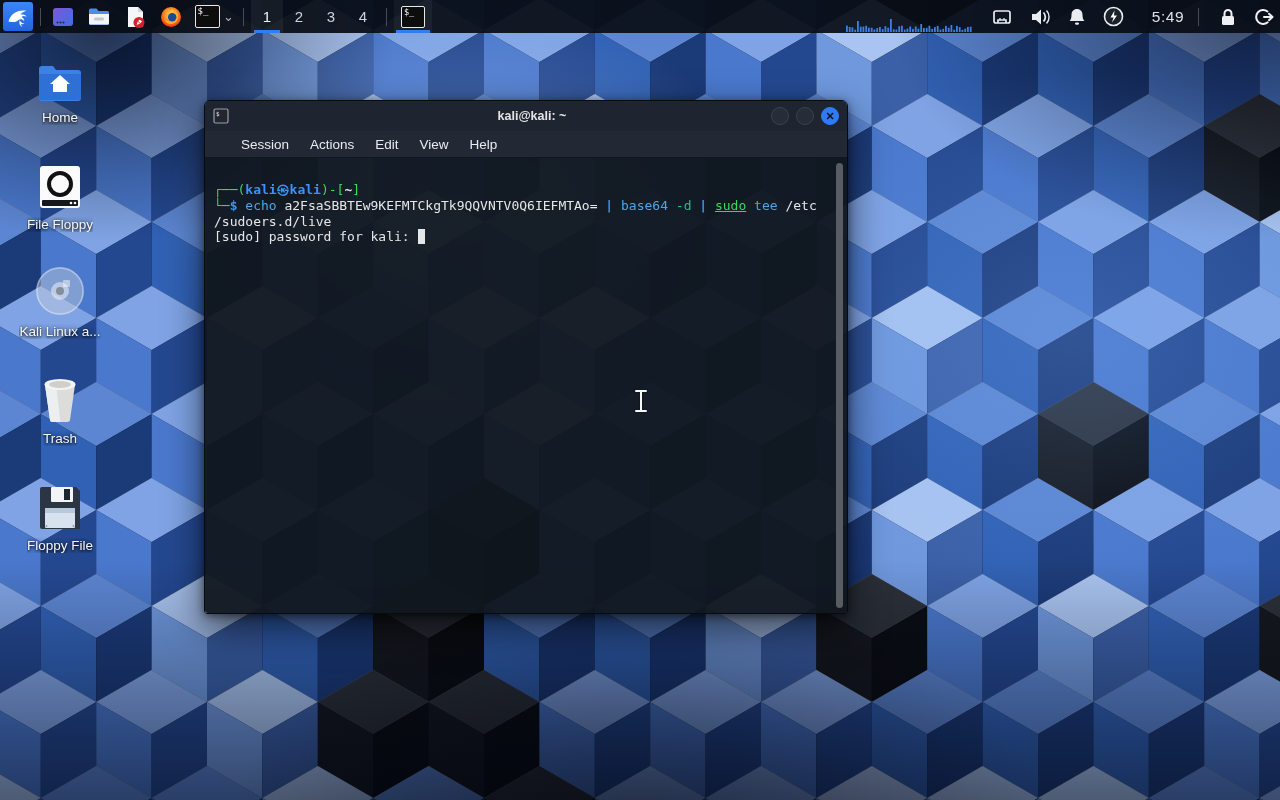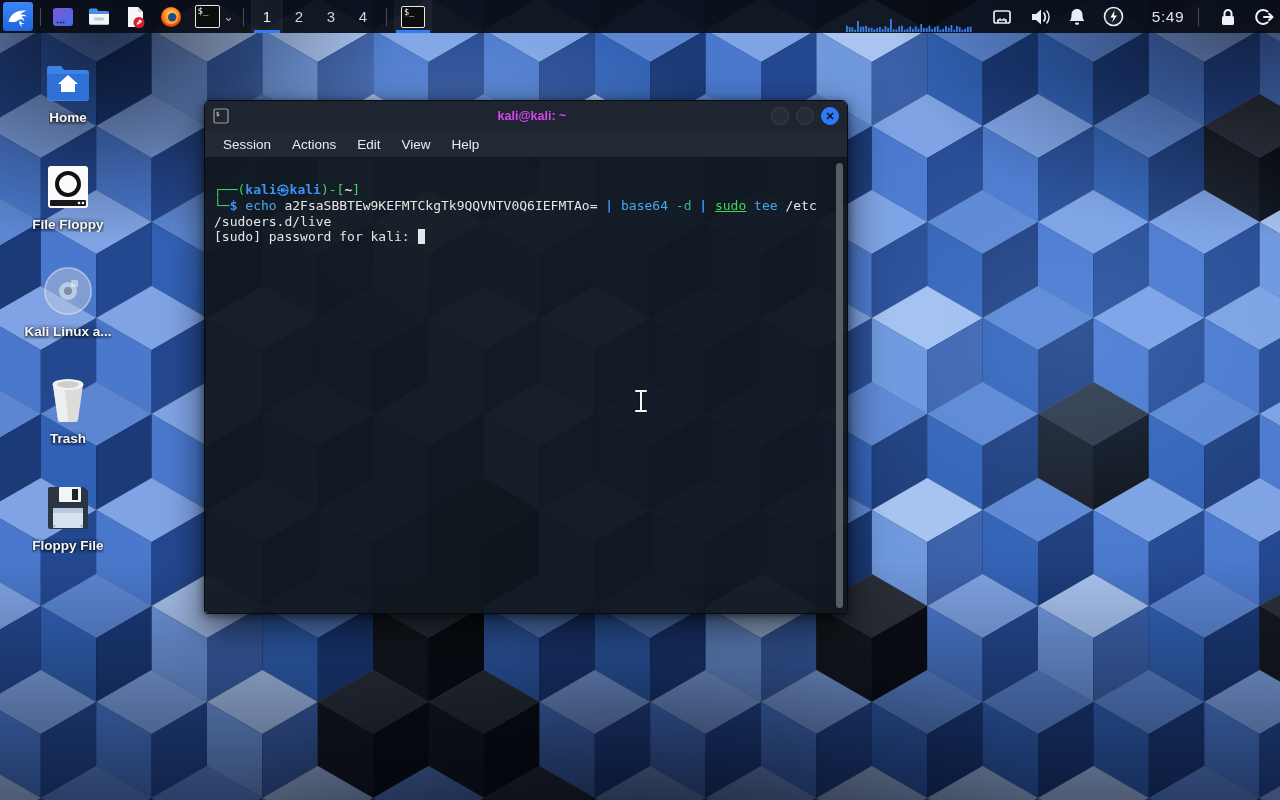--- a/index.html
+++ b/index.html
@@ -45,41 +45,41 @@
   .task-btn::after { content:""; position:absolute; left:2px; right:2px; bottom:0;
     height:3px; background:#2f7ef5; }
 
   #graph { margin-left:auto; align-self:flex-end; margin-bottom:0; flex:none; }
 
   .tray { display:flex; align-items:center; gap:17px; margin-left:18px; flex:none; }
   .clock { color:#dde2e9; font-size:15.5px; letter-spacing:.5px; margin-left:28px; flex:none; }
   .sess { display:flex; align-items:center; gap:16px; margin-left:10px; flex:none; }
 
   
-  #desk { position:absolute; left:8px; top:50px; width:120px; z-index:1;font-weight:bold; }
+  #desk { position:absolute; left:0; top:50px; width:120px; z-index:1; }
   .dicon { width:120px; height:107px; display:flex; flex-direction:column; align-items:center; }
   .dicon .art { height:52px; display:flex; align-items:flex-end; justify-content:center; }
   .dicon .lbl { margin-top:8px; color:#f4f5f7; font-size:13.5px;
     text-shadow:0 1px 3px rgba(0,0,0,.95), 0 0 6px rgba(0,0,0,.6);
     max-width:116px; white-space:nowrap; overflow:hidden; }
 
   
   #win { position:absolute; left:204px; top:100px; width:644px; height:514px; z-index:5;
     border-radius:6px 6px 3px 3px; box-shadow:0 14px 38px rgba(0,0,0,.6), 0 2px 8px rgba(0,0,0,.5);
     border:1px solid #070a0f; display:flex; flex-direction:column; }
   #titlebar { height:30px; background:#1e2430; border-radius:5px 5px 0 0;
     display:flex; align-items:center; padding:0 8px; position:relative; }
-  #title { position:absolute; left:12px; right:0; text-align:center; color:#d946ef;
+  #title { position:absolute; left:12px; right:0; text-align:center; color:#e5e5e5;
     font-size:12.5px; font-weight:700; pointer-events:none; }
   .wbtns { margin-left:auto; display:flex; gap:7px; z-index:2; }
   .wbtn { width:18px; height:18px; border-radius:50%; background:#272d38; border:1px solid #3b424d; }
   .wbtn.close { background:#2f7bf7; border-color:#2f7bf7; display:flex; align-items:center;
     justify-content:center; color:#10151d; font-size:11px; font-weight:700; line-height:1; }
   #menubar { height:27px; background:#222834; display:flex; align-items:center; gap:21px;
-    padding-left:18px; border-bottom:1px solid #12161d; }
+    padding-left:36px; border-bottom:1px solid #12161d; }
   .menu-item { color:#e9ebee; font-size:13.5px; }
   #tcontent { flex:1; background:rgba(16,22,30,.95); position:relative;
     padding:24px 18px 0 9px; border-radius:0 0 3px 3px; }
   #terminal-lines { font-family:"DejaVu Sans Mono", monospace; font-size:13px;
     line-height:15.8px; white-space:pre; }
   .c-green   { color:#3fd65c; }
   .c-userhost{ color:#3f92f5; font-weight:bold; }
   .c-path    { color:#e9e9e9; font-weight:bold; }
   .c-cmd     { color:#49a8e8; }
   .c-flag    { color:#31b98c; }

